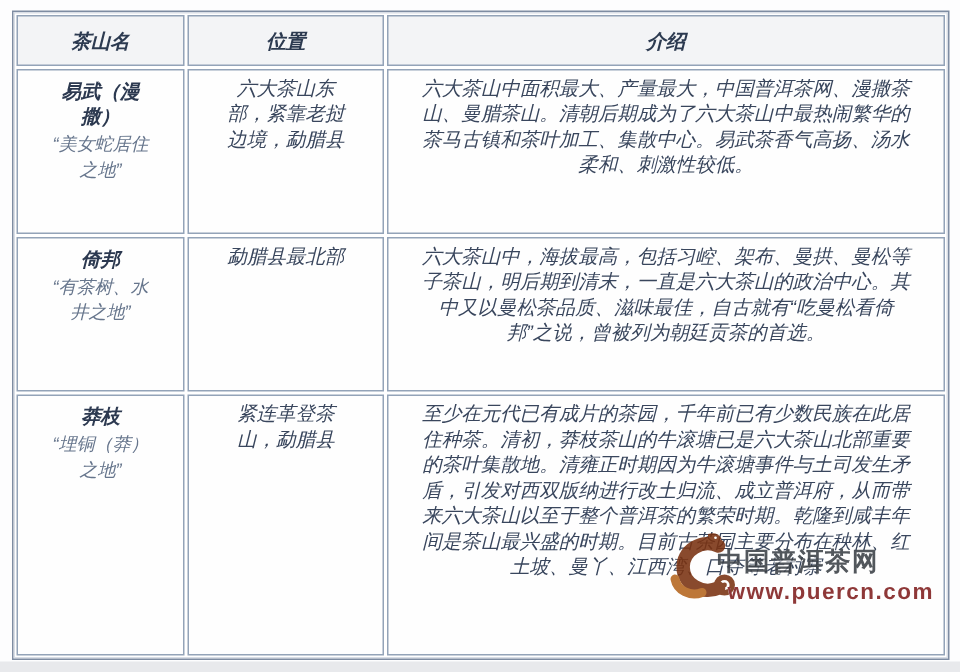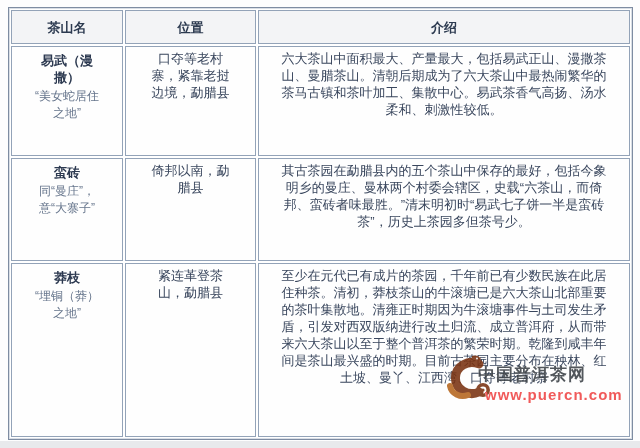--- a/index.html
+++ b/index.html
@@ -28,20 +28,21 @@
   table.tea-table td, table.tea-table th {
     border: 1px solid #93a3b8;
     vertical-align: top;
     text-align: center;
     padding: 3px 22px;
     background: #fefefe;
     color: #39465d;
     font-size: 13px;
     line-height: 17px;
     overflow: hidden;
+    font-style: italic;
   }
   table.tea-table th {
     background: #f3f4f6;
     vertical-align: middle;
     font-weight: bold;
     color: #2c3a50;
     height: 20px;
     font-size: 13px;
   }
   col.c1 { width: 112px; }
@@ -64,21 +65,21 @@
   }
   .wm-logo { position: absolute; left: 0; top: 0; width: 58px; height: 52px; }
   .wm-name {
     position: absolute; left: 40px; top: 11px;
     font-size: 17px; font-weight: bold; color: #3b4046;
     letter-spacing: 1px; white-space: nowrap;
     text-shadow: 0 1px 0 rgba(255,255,255,0.7);
   }
   .wm-url {
     position: absolute; left: 47px; top: 34px;
-    font-size: 15px; font-weight: bold; color: #ef4444;
+    font-size: 15px; font-weight: bold; color: #7f1d1d;
     letter-spacing: 1px; white-space: nowrap;
     text-shadow: 0 1px 0 rgba(255,255,255,0.7);
   }
   .bottom-strip {
     position: absolute;
     left: 0; bottom: 0;
     width: 640px; height: 7px;
     background: #e8e9ec;
   }
 </style>
@@ -96,30 +97,30 @@
         <tr>
       <th>茶山名</th>
       <th>位置</th>
       <th>介绍</th>
     </tr>
     <tr class="r1">
       <td>
         <div class="cell-name">易武（漫撒）</div>
         <div class="cell-sub">“美女蛇居住之地”</div>
       </td>
-      <td>口夺等老村寨，紧靠老挝边境，勐腊县</td>
-      <td class="intro">六大茶山中面积最大、产量最大，包括易武正山、漫撒茶山、曼腊茶山。清朝后期成为了六大茶山中最热闹繁华的茶马古镇和茶叶加工、集散中心。易武茶香气高扬、汤水柔和、刺激性较低。</td>
+      <td>六大茶山东部，紧靠老挝边境，勐腊县</td>
+      <td class="intro">六大茶山中面积最大、产量最大，中国普洱茶网、漫撒茶山、曼腊茶山。清朝后期成为了六大茶山中最热闹繁华的茶马古镇和茶叶加工、集散中心。易武茶香气高扬、汤水柔和、刺激性较低。</td>
     </tr>
-    <tr class="r3">
+    <tr class="r2">
       <td>
-        <div class="cell-name">蛮砖</div>
-        <div class="cell-sub">同“曼庄”，意“大寨子”</div>
+        <div class="cell-name">倚邦</div>
+        <div class="cell-sub">“有茶树、水井之地”</div>
       </td>
-      <td>倚邦以南，勐腊县</td>
-      <td class="intro">其古茶园在勐腊县内的五个茶山中保存的最好，包括今象明乡的曼庄、曼林两个村委会辖区，史载“六茶山，而倚邦、蛮砖者味最胜。”清末明初时“易武七子饼一半是蛮砖茶”，历史上茶园多但茶号少。</td>
+      <td>勐腊县最北部</td>
+      <td class="intro">六大茶山中，海拔最高，包括习崆、架布、曼拱、曼松等子茶山，明后期到清末，一直是六大茶山的政治中心。其中又以曼松茶品质、滋味最佳，自古就有“吃曼松看倚邦”之说，曾被列为朝廷贡茶的首选。</td>
     </tr>
     <tr class="r5">
       <td>
         <div class="cell-name">莽枝</div>
         <div class="cell-sub">“埋铜（莽）之地”</div>
       </td>
       <td>紧连革登茶山，勐腊县</td>
       <td class="intro">至少在元代已有成片的茶园，千年前已有少数民族在此居住种茶。清初，莽枝茶山的牛滚塘已是六大茶山北部重要的茶叶集散地。清雍正时期因为牛滚塘事件与土司发生矛盾，引发对西双版纳进行改土归流、成立普洱府，从而带来六大茶山以至于整个普洱茶的繁荣时期。乾隆到咸丰年间是茶山最兴盛的时期。目前古茶园主要分布在秧林、红土坡、曼丫、江西湾、口夺等老村寨</td>
     </tr>
 

